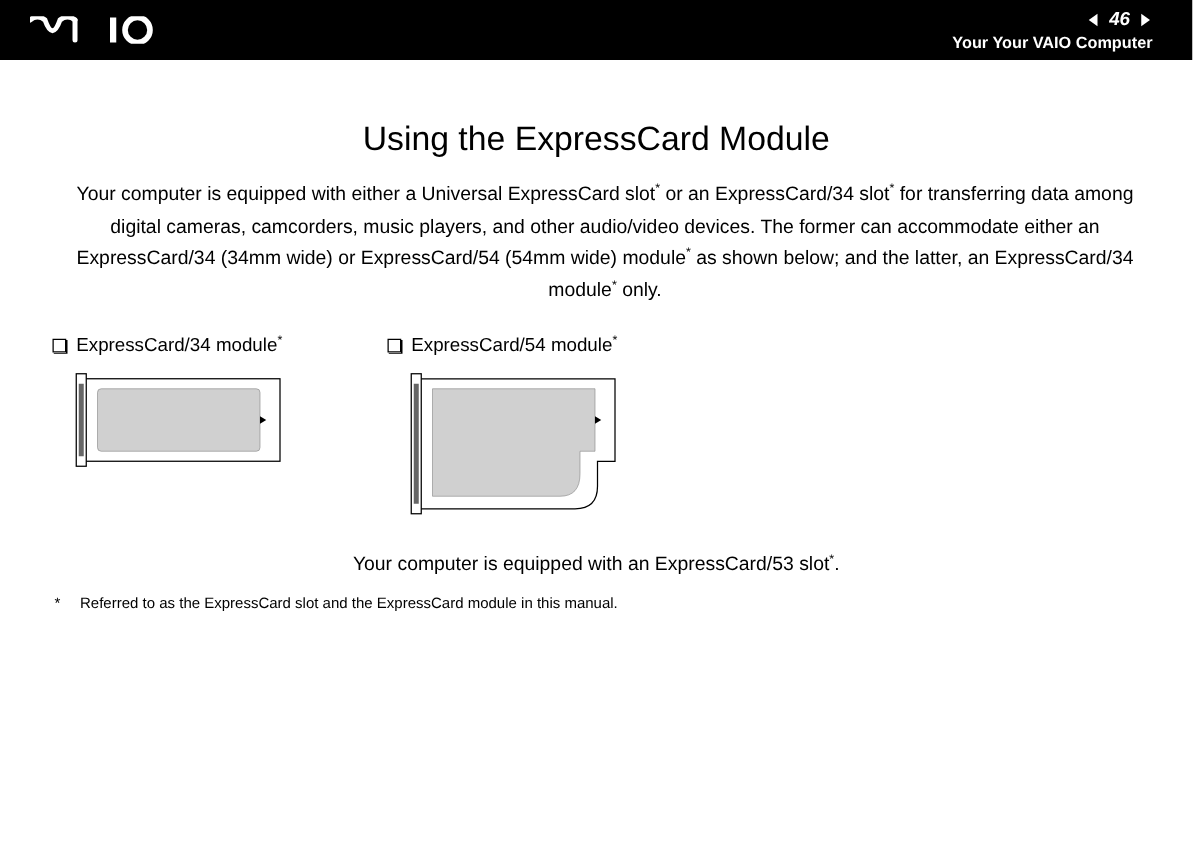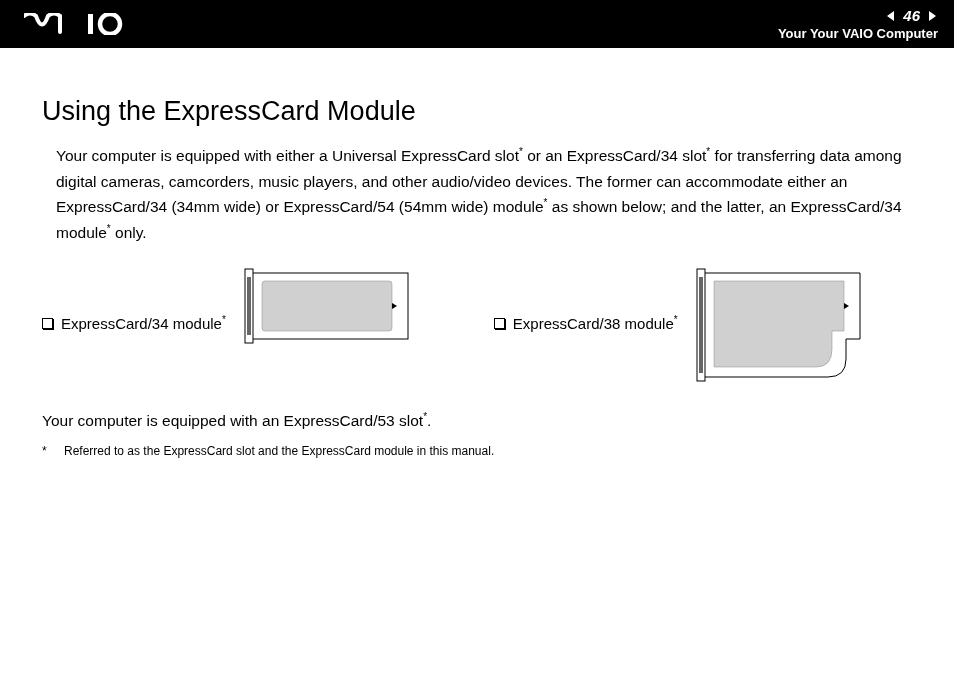--- a/index.html
+++ b/index.html
@@ -11,21 +11,21 @@
     color: #000;
     position: relative;
   }
   .header {
     background: #000;
     height: 48px;
     width: 100%;
     display: flex;
     align-items: center;
     justify-content: space-between;
-    padding: 0 16px 0 24px;
+    padding: 0 32px 0 24px;
     color: #fff;
   }
   .logo {
     display: flex;
     align-items: center;
     gap: 2px;
   }
   .header-right {
     text-align: right;
   }
@@ -42,20 +42,21 @@
     display: inline-flex;
     align-items: center;
   }
   .header-sub {
     font-size: 13px;
     font-weight: bold;
     margin-top: 2px;
   }
   .content {
     padding: 48px 42px 0 42px;
+    text-align: center;
   }
   h1 {
     font-size: 27px;
     font-weight: normal;
     margin-bottom: 16px;
   }
   .intro {
     font-size: 15.5px;
     line-height: 1.65;
     margin-left: 14px;
@@ -64,21 +65,21 @@
     font-size: 10px;
     vertical-align: super;
   }
   .modules {
     display: flex;
     gap: 80px;
     margin-top: 22px;
   }
   .module {
     display: flex;
-    flex-direction: row;
+    flex-direction: column;
   }
   .module-label {
     font-size: 15px;
     margin-bottom: 12px;
     display: flex;
     align-items: center;
     gap: 8px;
   }
   .checkbox {
     width: 11px;
@@ -156,21 +157,21 @@
           <rect x="3" y="10" width="4" height="58" fill="#666"></rect>
           <rect x="18" y="14" width="130" height="50" fill="#d0d0d0" stroke="#888" stroke-width="0.5" rx="3"></rect>
           <path d="M148 36 L153 39 L148 42 Z" fill="#000"></path>
         </svg>
       </div>
     </div>
 
     <div class="module">
       <div class="module-label">
         <span class="checkbox"></span>
-        <span><span>ExpressCard/38 module</span><sup class="fn">*</sup></span>
+        <span><span>ExpressCard/54 module</span><sup class="fn">*</sup></span>
       </div>
       <div class="diagram">
         <svg width="210" height="120" viewBox="0 0 210 120">
           <path d="M 4 6 L 164 6 L 164 72 L 150 72 L 150 92 Q 150 110 132 110 L 4 110 Z" fill="#fff" stroke="#000" stroke-width="1"></path>
           <rect x="1" y="2" width="8" height="112" fill="#fff" stroke="#000" stroke-width="1"></rect>
           <rect x="3" y="10" width="4" height="96" fill="#666"></rect>
           <path d="M 18 14 L 148 14 L 148 64 L 136 64 L 136 82 Q 136 100 120 100 L 18 100 Z" fill="#d0d0d0" stroke="#888" stroke-width="0.5"></path>
           <path d="M148 36 L153 39 L148 42 Z" fill="#000"></path>
         </svg>
       </div>

